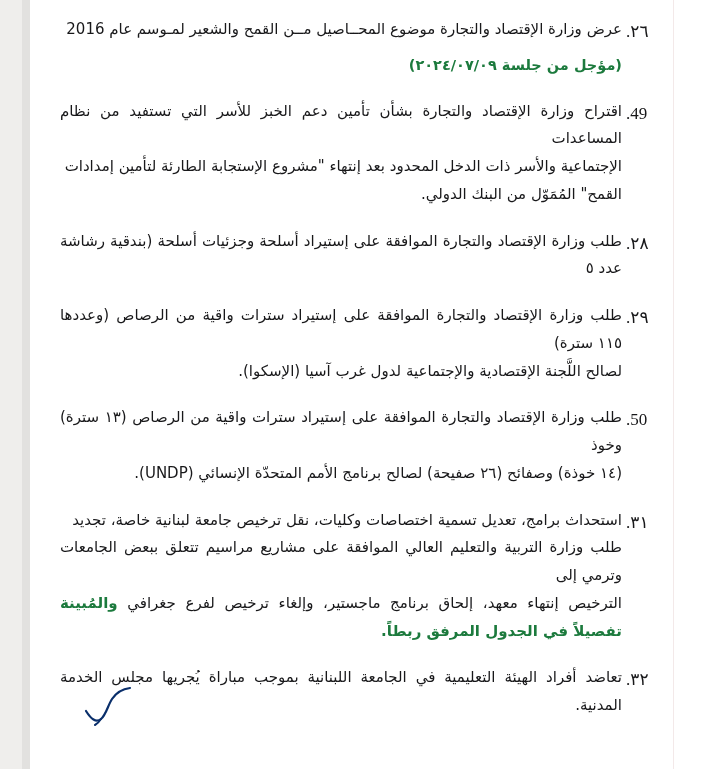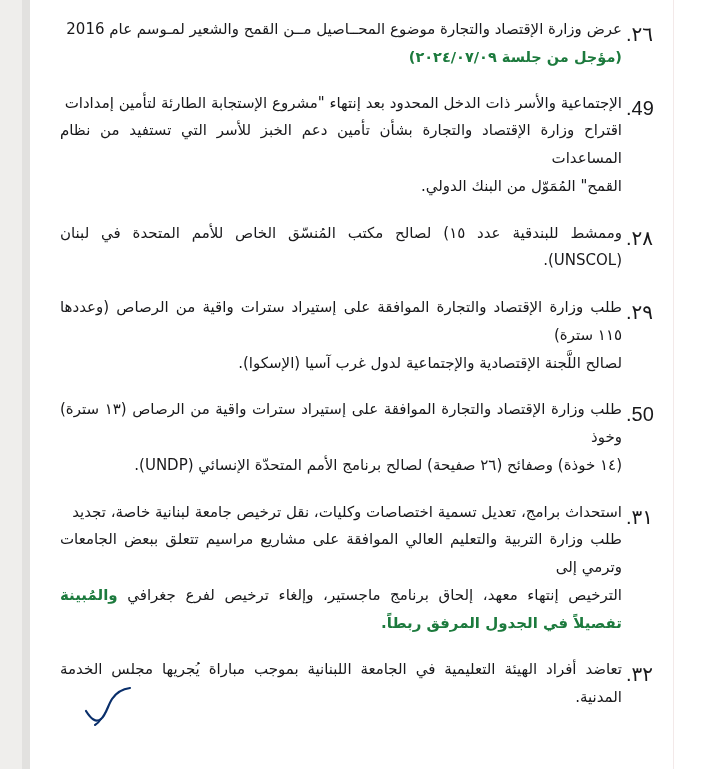--- a/index.html
+++ b/index.html
@@ -56,43 +56,44 @@
   .item {
     display: flex;
     flex-direction: row;
     align-items: flex-start;
     margin-bottom: 19px;
   }
   .item-num {
     flex: 0 0 34px;
     text-align: left;
     padding-left: 4px;
-    font-size: 20px;
+    font-size: 17px;
     color: #18181a;
     line-height: 1.85;
     white-space: nowrap;
-    font-family: Liberation Sans, sans-serif;
+    font-family: Liberation Serif, serif;
   }
   .item-body {
     flex: 1 1 auto;
     font-size: 15px;
     line-height: 1.85;
     color: #18181a;
     text-align: justify;
     text-justify: inter-word;
     font-family: "DejaVu Sans", sans-serif;
   }
   .item-body .ln {
     display: block;
   }
   .note-green {
     color: #1c7a3d;
     font-weight: bold;
     display: block;
     font-size: 14.5px;
+    margin-top: 8px;
   }
   .hl-green {
     color: #1c7a3d;
     font-weight: bold;
   }
   
   .scribble {
     position: absolute;
     left: 82px;
     bottom: 42px;
@@ -117,30 +118,30 @@
       <div class="item-num">٢٦.</div>
       <div class="item-body">
         <span class="ln">عرض وزارة الإقتصاد والتجارة موضوع المحــاصيل مــن القمح والشعير لمـوسم عام 2016</span>
         <span class="note-green">(مؤجل من جلسة ٢٠٢٤/٠٧/٠٩)</span>
       </div>
     </div>
 
     <div class="item">
       <div class="item-num">49.</div>
       <div class="item-body">
+        <span class="ln">اقتراح وزارة الإقتصاد والتجارة بشأن تأمين دعم الخبز للأسر التي تستفيد من نظام المساعدات</span>
         <span class="ln">الإجتماعية والأسر ذات الدخل المحدود بعد إنتهاء "مشروع الإستجابة الطارئة لتأمين إمدادات</span>
-        <span class="ln">اقتراح وزارة الإقتصاد والتجارة بشأن تأمين دعم الخبز للأسر التي تستفيد من نظام المساعدات</span>
         <span class="ln">القمح" المُمَوّل من البنك الدولي.</span>
       </div>
     </div>
 
     <div class="item">
       <div class="item-num">٢٨.</div>
       <div class="item-body">
-        <span class="ln">وممشط للبندقية عدد ١٥) لصالح مكتب المُنسّق الخاص للأمم المتحدة في لبنان (UNSCOL).</span>
+        <span class="ln">طلب وزارة الإقتصاد والتجارة الموافقة على إستيراد أسلحة وجزئيات أسلحة (بندقية رشاشة عدد ٥</span>
       </div>
     </div>
 
     <div class="item">
       <div class="item-num">٢٩.</div>
       <div class="item-body">
         <span class="ln">طلب وزارة الإقتصاد والتجارة الموافقة على إستيراد سترات واقية من الرصاص (وعددها ١١٥ سترة)</span>
         <span class="ln">لصالح اللَّجنة الإقتصادية والإجتماعية لدول غرب آسيا (الإسكوا).</span>
       </div>
     </div>

